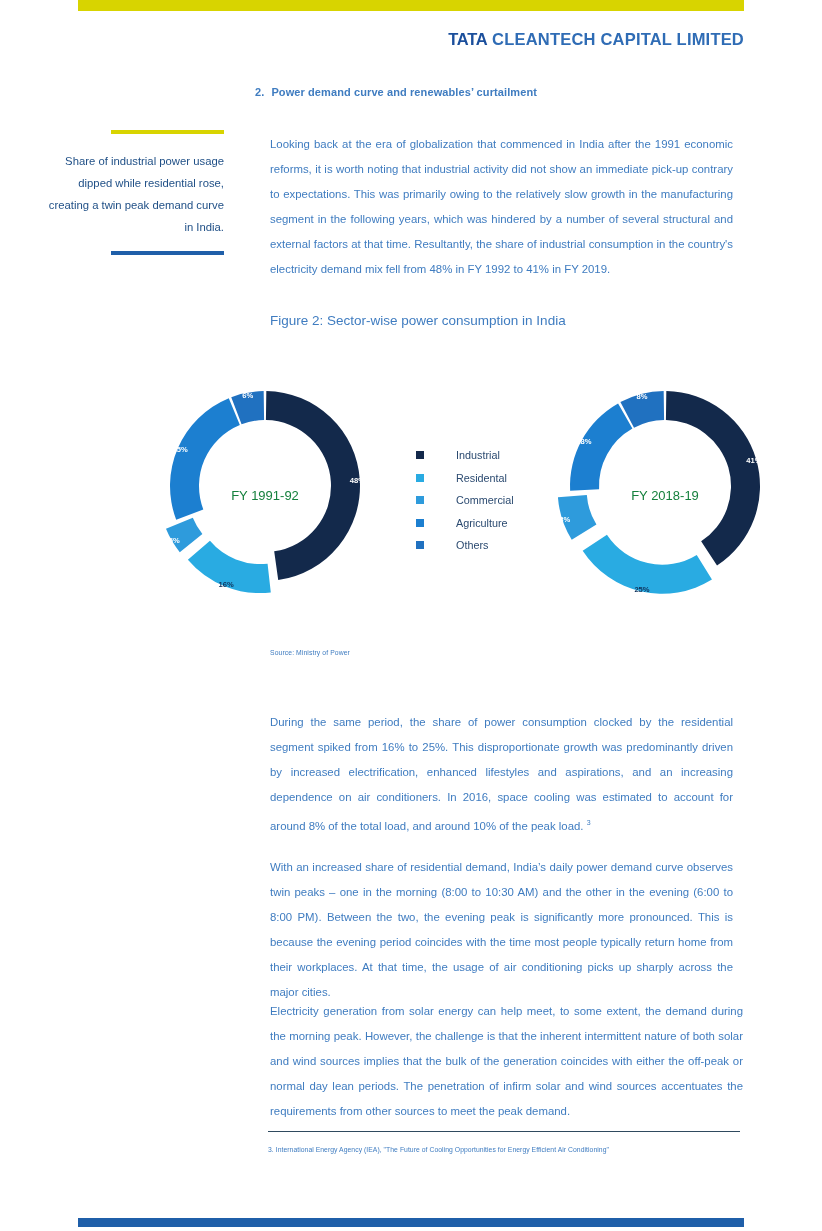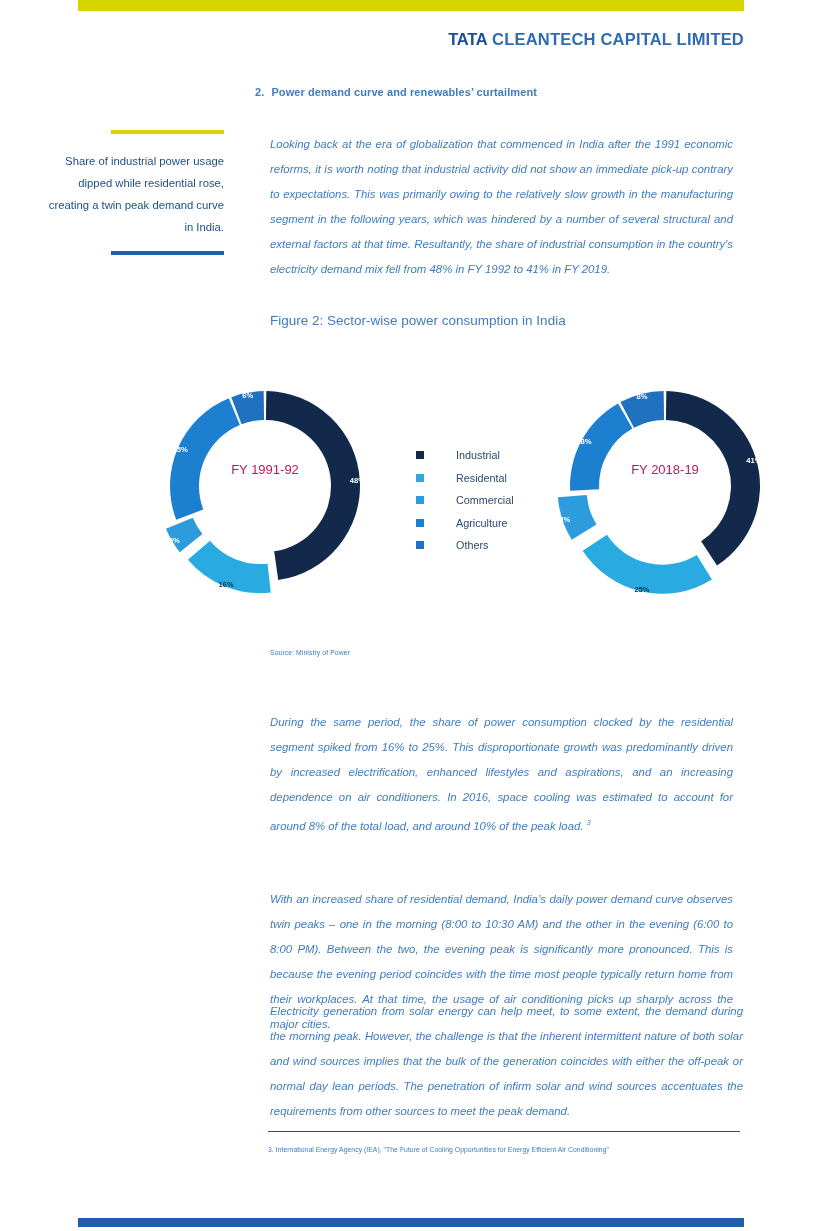--- a/index.html
+++ b/index.html
@@ -88,37 +88,36 @@
     font-size: 11.3px;
     line-height: 22px;
     color: #1f4f86;
   }
 
   
   .body-col {
     position: absolute;
     left: 270px;
     width: 463px;
-    font-style: italic;
   }
   .para {
     font-size: 11.4px;
     line-height: 25px;
     color: #3f7cc0;
     text-align: justify;
     margin: 0;
   }
   .para sup {
     font-size: 7px;
     vertical-align: super;
   }
 
   #para-intro { top: 132px; }
   #para-2     { top: 710px; }
-  #para-3     { top: 855px; margin-top: 32px; }
+  #para-3     { top: 855px; }
   #para-4     { top: 999px; }
 
   
   .fig-caption {
     position: absolute;
     left: 270px;
     top: 313px;
     font-size: 13.5px;
     color: #3f7cc0;
   }
@@ -138,24 +137,24 @@
     width: 822px;
     height: 262px;
   }
   .donut-wrap { position: absolute; width: 240px; height: 240px; }
   #donut-left  { left: 145px; top: 6px; }
   #donut-right { left: 545px; top: 6px; }
   .donut-wrap svg { display: block; width: 240px; height: 240px; }
   .donut-center {
     position: absolute;
     left: 0; right: 0;
-    top: 96px;
+    top: 122px;
     text-align: center;
     font-size: 13px;
-    color: #be185d;
+    color: #15803d;
     pointer-events: none;
   }
   .slice-label {
     font-size: 7.6px;
     font-weight: bold;
     fill: #ffffff;
   }
   .slice-label.dark { fill: #10335c; }
 
   

